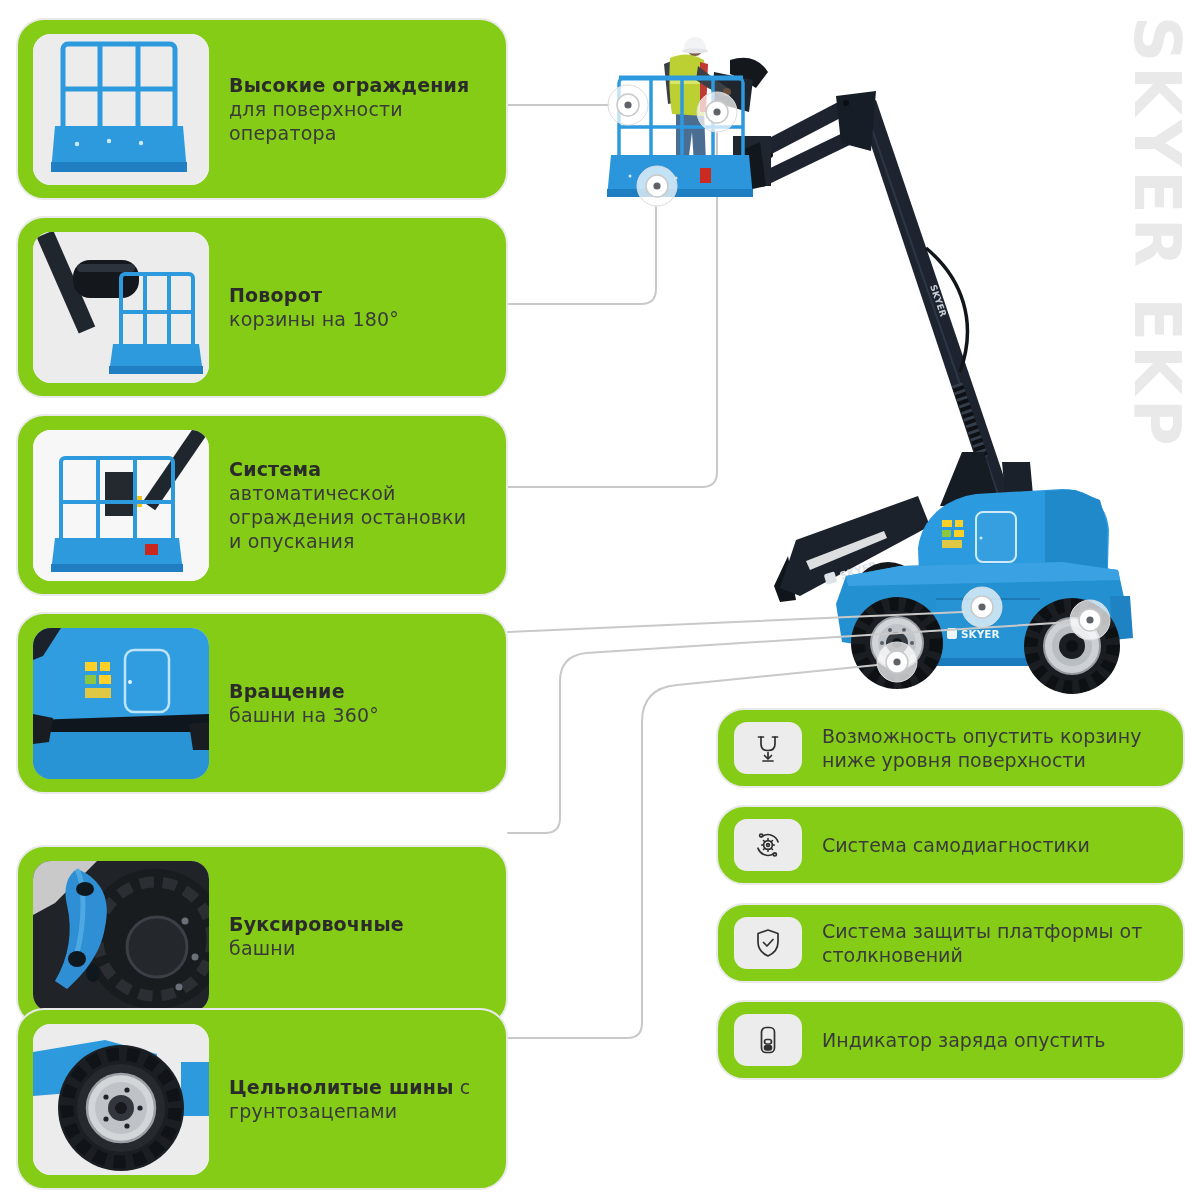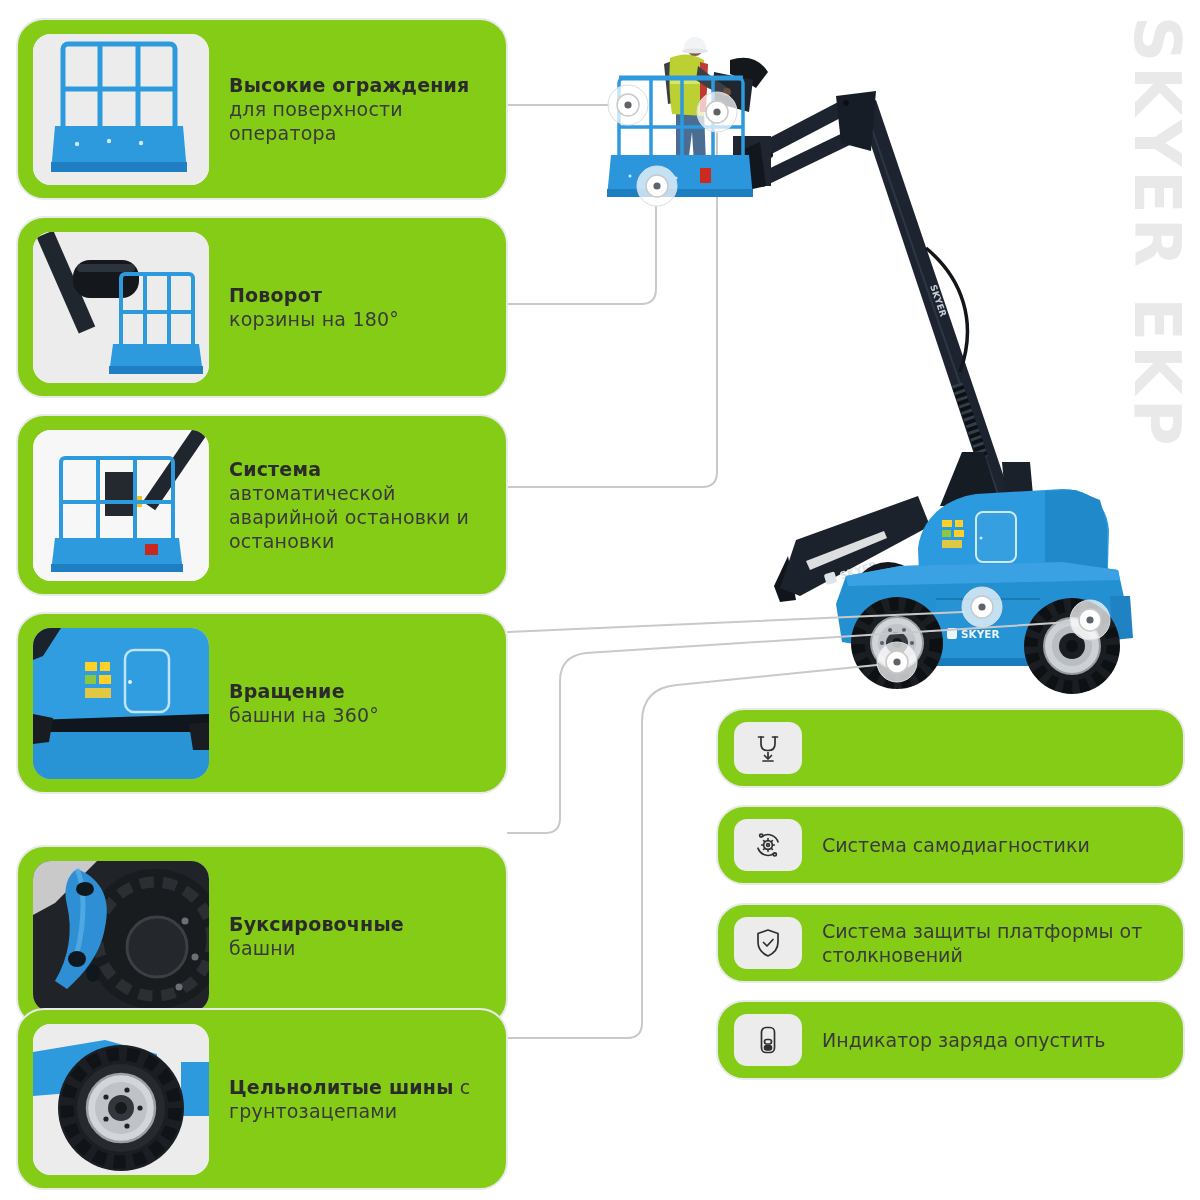--- a/index.html
+++ b/index.html
@@ -258,21 +258,21 @@
           <rect x="28" y="28" width="112" height="90" rx="4"></rect>
             <line x1="65" y1="28" x2="65" y2="118"></line>
             <line x1="102" y1="28" x2="102" y2="118"></line>
             <line x1="28" y1="72" x2="140" y2="72"></line>
         </g>
         <polygon points="22,108 146,108 150,142 18,142" fill="#2e9ade"></polygon>
         <polygon points="18,134 150,134 150,142 18,142" fill="#1f7fc2"></polygon>
         <rect x="112" y="114" width="13" height="11" fill="#c8281e"></rect>
       </svg>
     </div>
-    <p class="txt"><b>Система</b> <span>автоматической аварийной остановки и остановки</span></p>
+    <p class="txt"><b>Система</b> <span>автоматической ограждения остановки и опускания</span></p>
   </div>
 
   <div class="card card-l" style="top:612px">
     <div class="thumb">
       <svg viewBox="0 0 176 151">
           <rect width="176" height="151" fill="#2f9de0"></rect>
         <polygon points="0,0 28,0 10,28 0,32" fill="#1c222b"></polygon>
         <rect x="92" y="22" width="44" height="62" rx="9" fill="none" stroke="#bfe3f7" stroke-width="2.5"></rect>
         <circle cx="97" cy="54" r="2" fill="#e8f4fc"></circle>
         <g>
@@ -338,20 +338,21 @@
   <div class="card card-r" style="top:708px">
     <div class="tile">
       <svg width="36" height="36" viewBox="0 0 36 36" class="ic">
         <path d="M11,7 V14 Q11,20.5 18,20.5 Q25,20.5 25,14 V7"></path>
         <path d="M8.5,7 H13.5 M22.5,7 H27.5"></path>
         <path d="M18,22.5 V28"></path>
           <path d="M14.5,25.5 L18,29 L21.5,25.5"></path>
           <path d="M13,31 H23"></path>
       </svg>
     </div>
+    <p class="lbl">Возможность опустить корзину ниже уровня поверхности</p>
   </div>
 
   <div class="card card-r" style="top:903px">
     <div class="tile">
       <svg width="36" height="36" viewBox="0 0 36 36" class="ic">
         <path d="M18,5 L28,8.5 V17 C28,24 23.5,28.5 18,31 C12.5,28.5 8,24 8,17 V8.5 Z"></path>
         <path d="M13.5,17.5 L17,21 L23,14.5"></path>
       </svg>
     </div>
     <p class="lbl">Система защиты платформы от столкновений</p>

